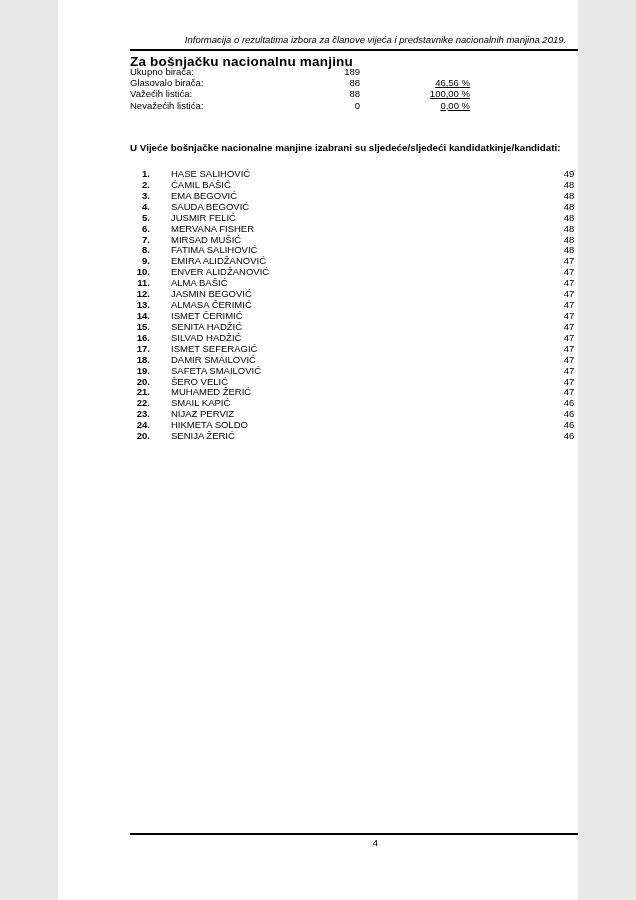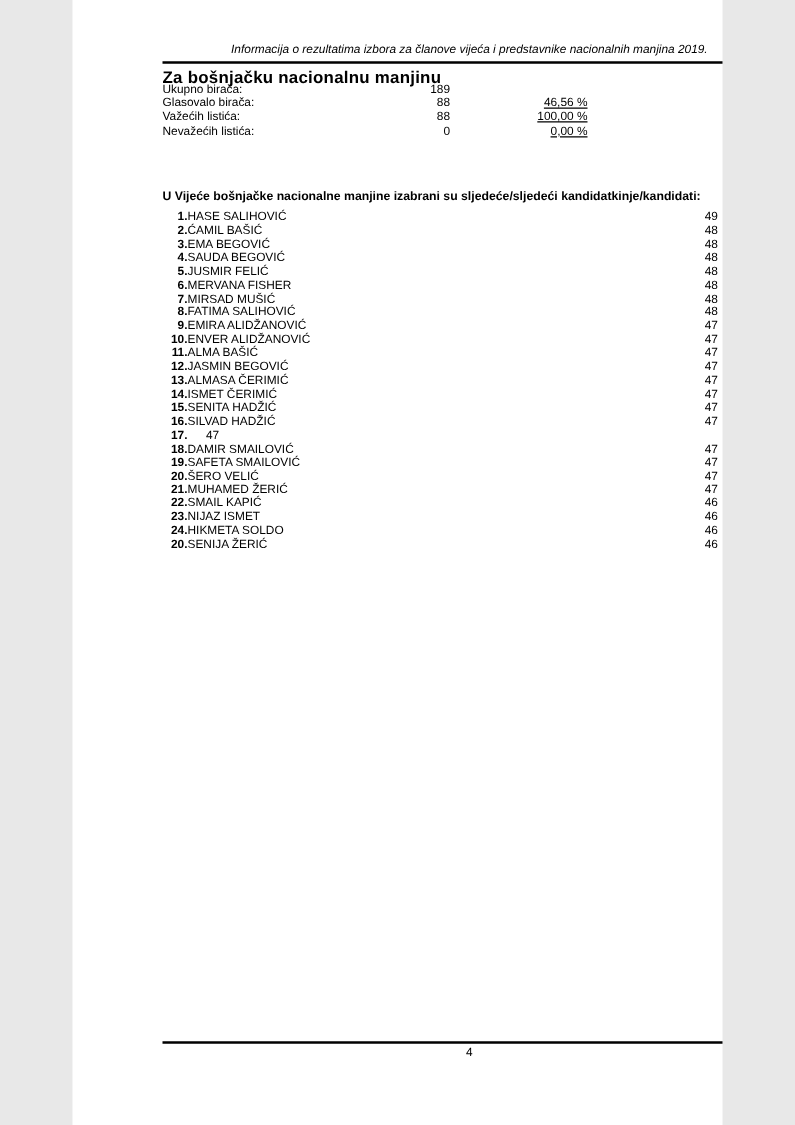--- a/index.html
+++ b/index.html
@@ -46,21 +46,21 @@
     display: flex;
     height: 11.2px;
     line-height: 11.2px;
   }
   .stats-label { width: 180px; text-align: left; }
   .stats-value { width: 50px;  text-align: right; }
   .stats-percent { width: 110px; text-align: right; text-decoration: underline; }
   .intro-line {
     position: absolute;
     left: 72px;
-    top: 152px;
+    top: 142px;
     width: 491px;
     font-size: 9.8px;
     font-weight: bold;
   }
   .candidate-list {
     position: absolute;
     left: 72px;
     top: 169px;
     width: 459px;
     font-size: 9.5px;
@@ -70,20 +70,21 @@
     height: 10.93px;
     line-height: 10.93px;
   }
   .candidate-rank {
     width: 20px;
     text-align: right;
     font-weight: bold;
   }
   .candidate-name {
     flex: 1;
+    margin-left: 21px;
     text-align: left;
     white-space: nowrap;
   }
   .candidate-votes {
     width: 40px;
     text-align: center;
   }
   .footer-rule {
     position: absolute;
     left: 72px;
@@ -231,20 +232,21 @@
       </div>
 
       <div class="candidate-row">
         <span class="candidate-rank">16.</span>
         <span class="candidate-name">SILVAD HADŽIĆ</span>
         <span class="candidate-votes">47</span>
       </div>
 
       <div class="candidate-row">
         <span class="candidate-rank">17.</span>
+        <span class="candidate-name">ISMET SEFERAGIĆ</span>
         <span class="candidate-votes">47</span>
       </div>
 
       <div class="candidate-row">
         <span class="candidate-rank">18.</span>
         <span class="candidate-name">DAMIR SMAILOVIĆ</span>
         <span class="candidate-votes">47</span>
       </div>
 
       <div class="candidate-row">
@@ -266,21 +268,21 @@
       </div>
 
       <div class="candidate-row">
         <span class="candidate-rank">22.</span>
         <span class="candidate-name">SMAIL KAPIĆ</span>
         <span class="candidate-votes">46</span>
       </div>
 
       <div class="candidate-row">
         <span class="candidate-rank">23.</span>
-        <span class="candidate-name">NIJAZ ISMET</span>
+        <span class="candidate-name">NIJAZ PERVIZ</span>
         <span class="candidate-votes">46</span>
       </div>
 
       <div class="candidate-row">
         <span class="candidate-rank">24.</span>
         <span class="candidate-name">HIKMETA SOLDO</span>
         <span class="candidate-votes">46</span>
       </div>
 
       <div class="candidate-row">

